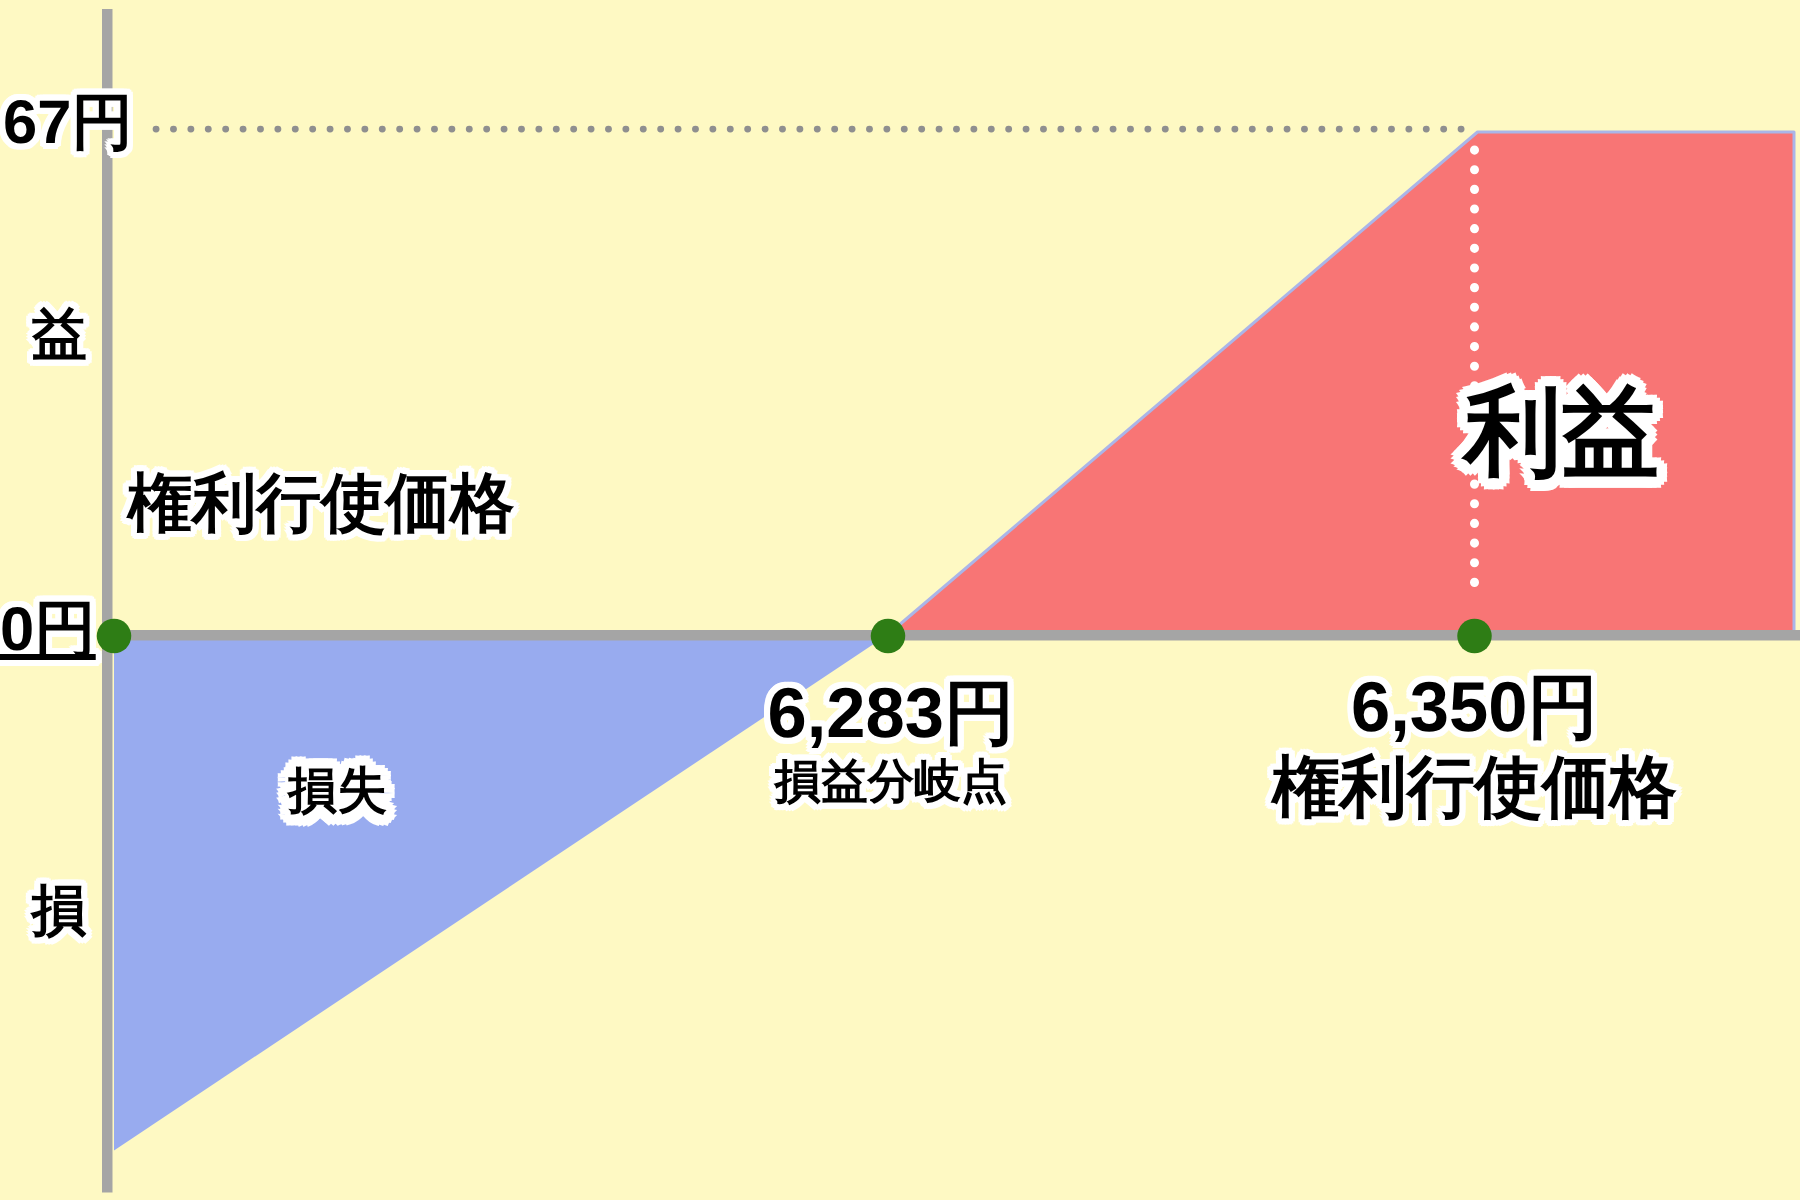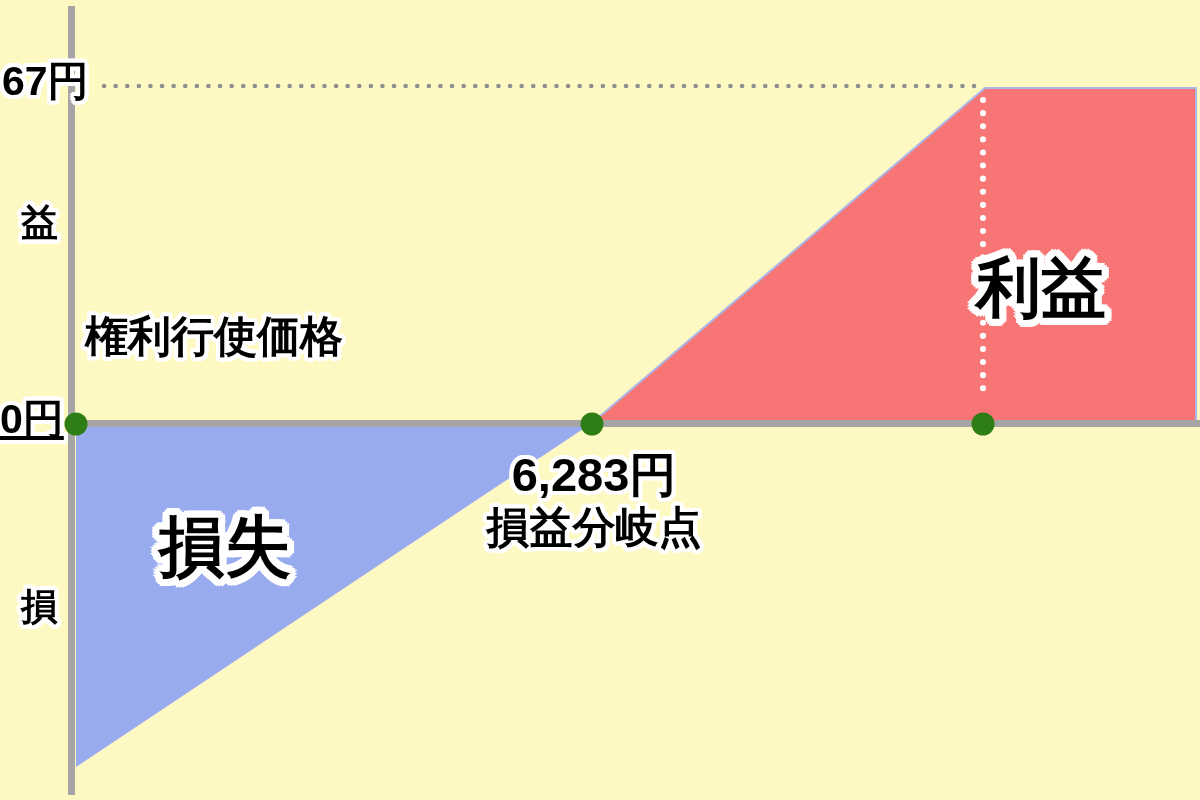--- a/index.html
+++ b/index.html
@@ -71,24 +71,28 @@
   <div class="lbl outline-sm" style="left:21px; top:204px; font-size:37px;">益</div>
   <div class="lbl outline-sm" style="left:0px; top:399px; font-size:41px;text-decoration:underline;">0円</div>
   <div class="lbl outline-sm" style="left:21px; top:588px; font-size:37px;">損</div>
 
   <div class="block" style="left:54px; top:312px;">
     <div class="bl outline-sm" style="font-size:43px;">権利行使価格</div>
   </div>
 
   <div class="block" style="left:434px; top:448px;">
     <div class="bl outline-sm" style="font-size:47px;">6,283円</div>
-    <div class="bl outline-sm" style="font-size:43px;">損益分岐点</div>
+    <div class="bl outline-sm" style="font-size:31px;">損益分岐点</div>
   </div>
 
+  <div class="block" style="left:823px; top:444px;">
+    <div class="bl outline-sm" style="font-size:47px;">6,350円</div>
+    <div class="bl outline-sm" style="font-size:45px;">権利行使価格</div>
+  </div>
 
   <div class="block outline-lg" style="left:881px; top:250px; font-size:65px;">
     <span class="bl">利益</span>
   </div>
-  <div class="block outline-lg" style="left:65px; top:508px; font-size:66px;">
+  <div class="block outline-lg" style="left:65px; top:508px; font-size:33px;">
     <span class="bl">損失</span>
   </div>
 
 </div>
 
 </body></html>

